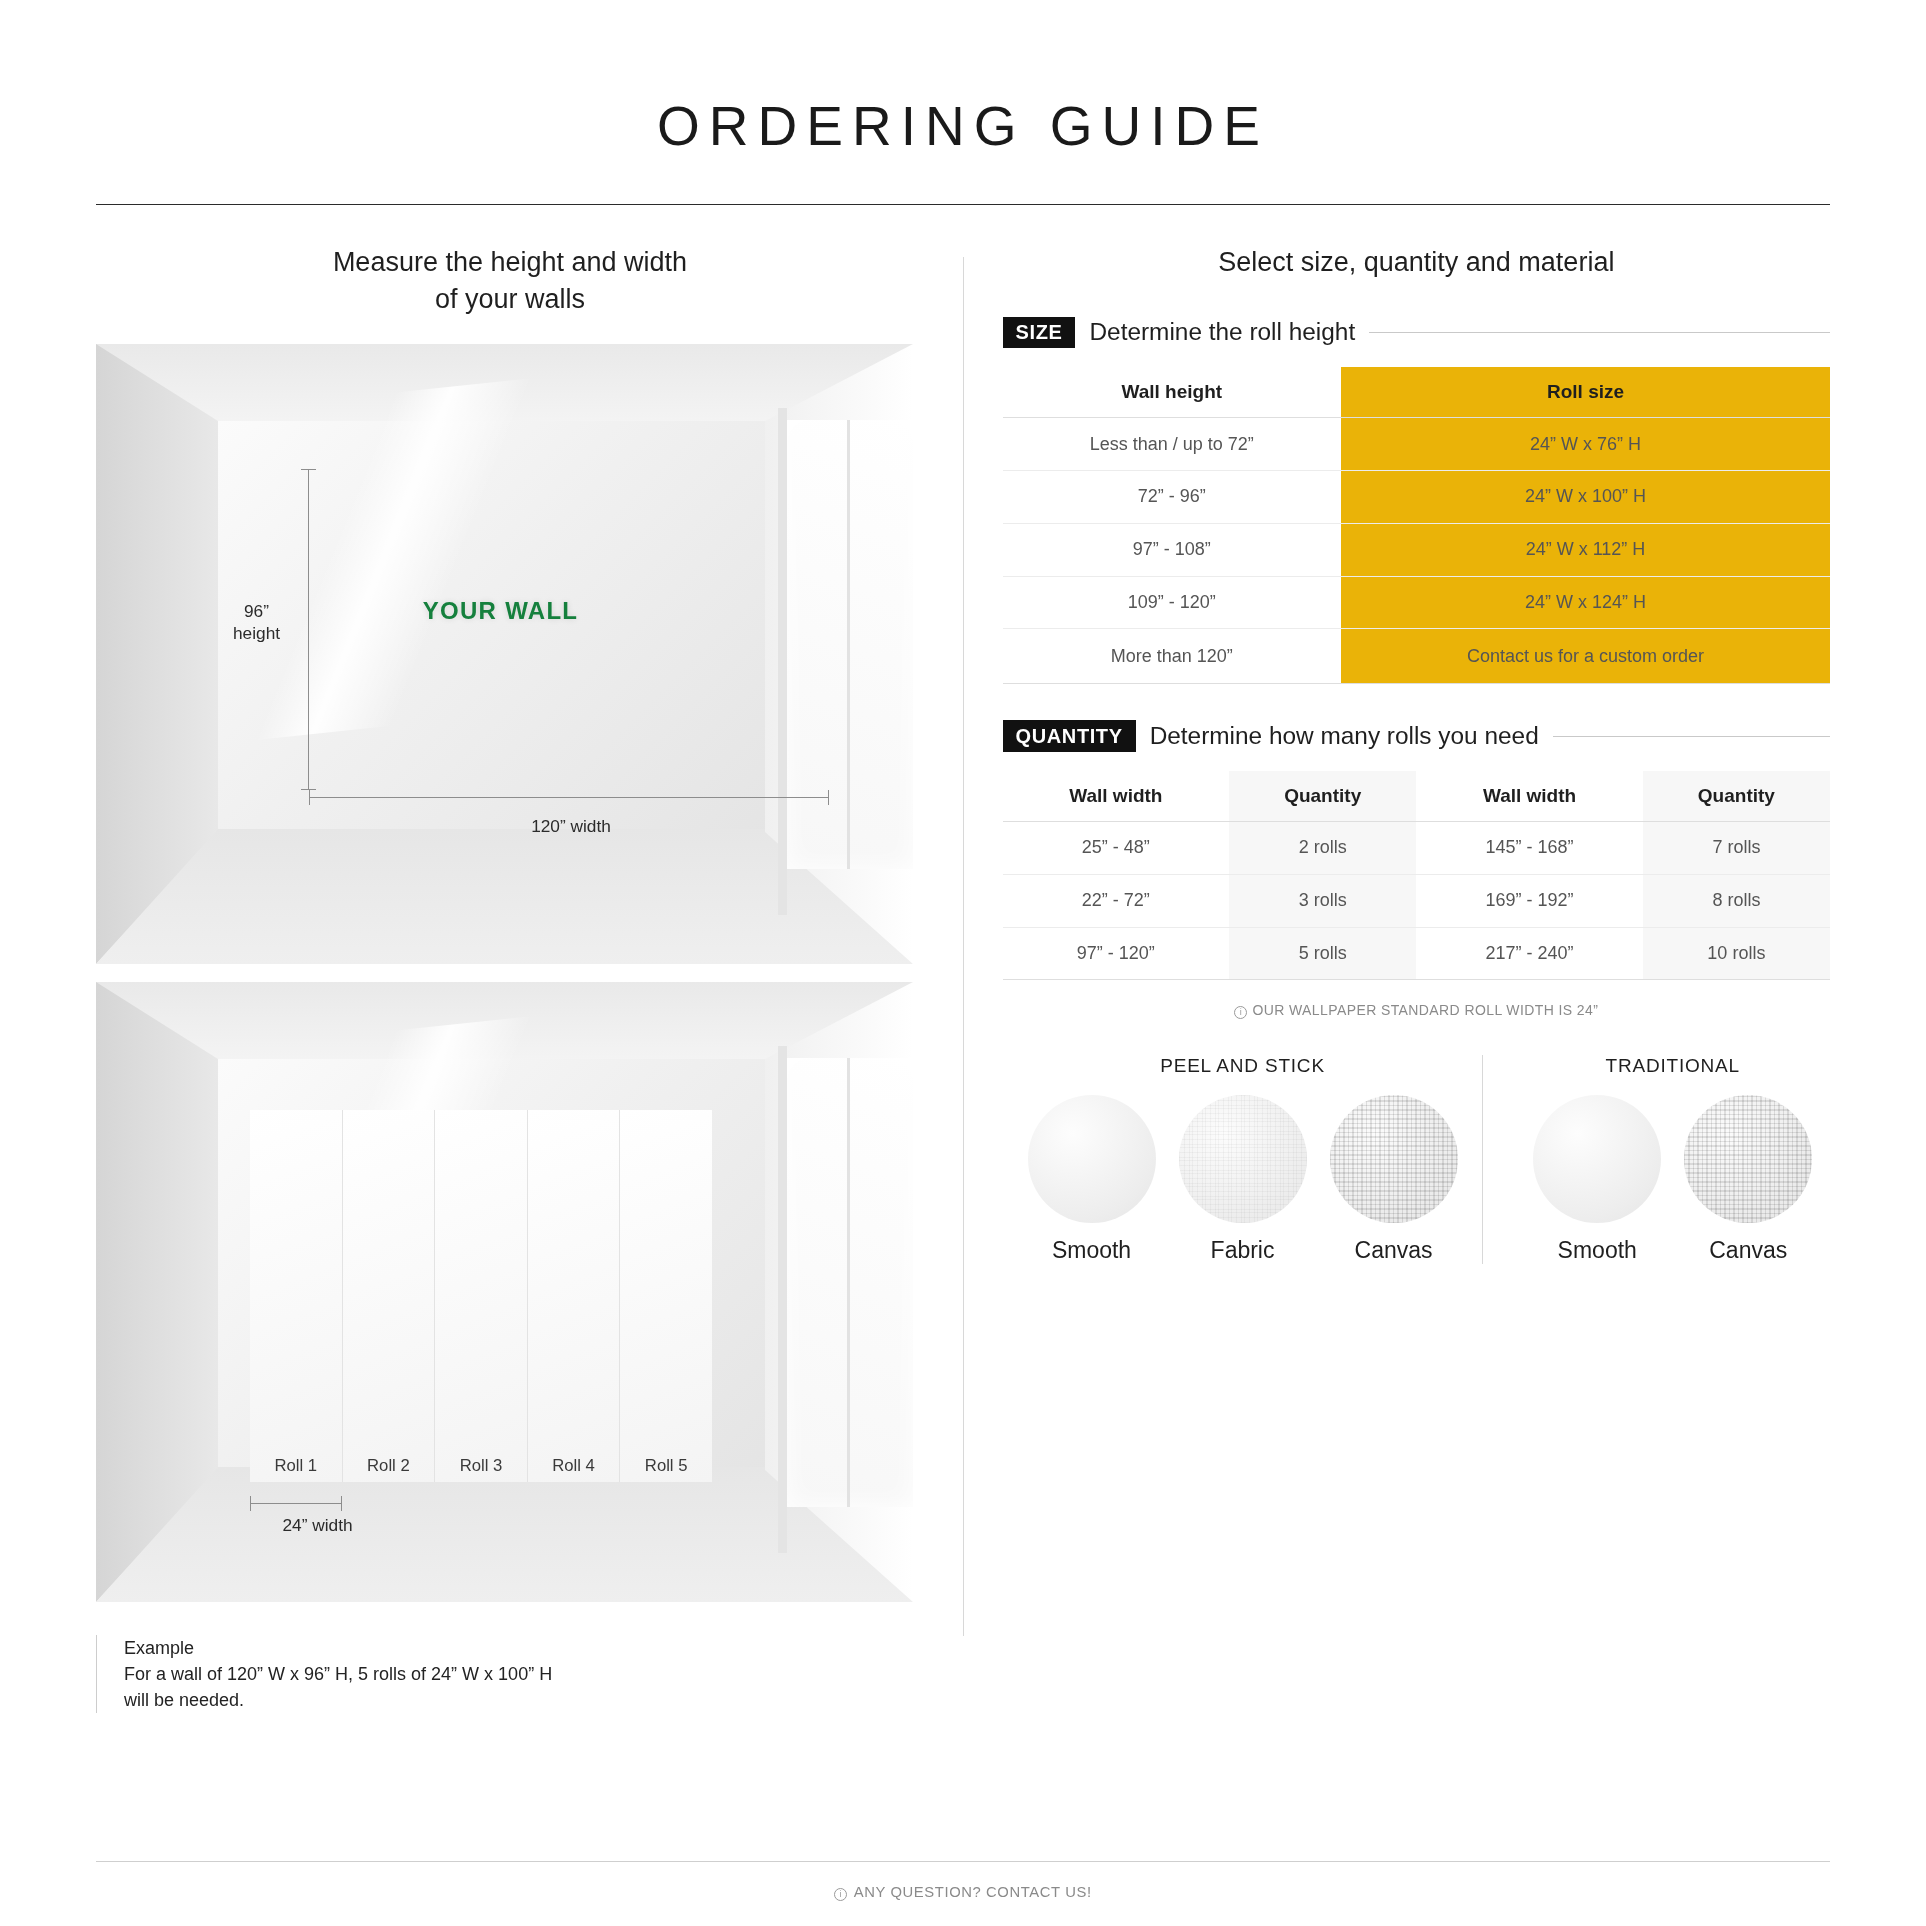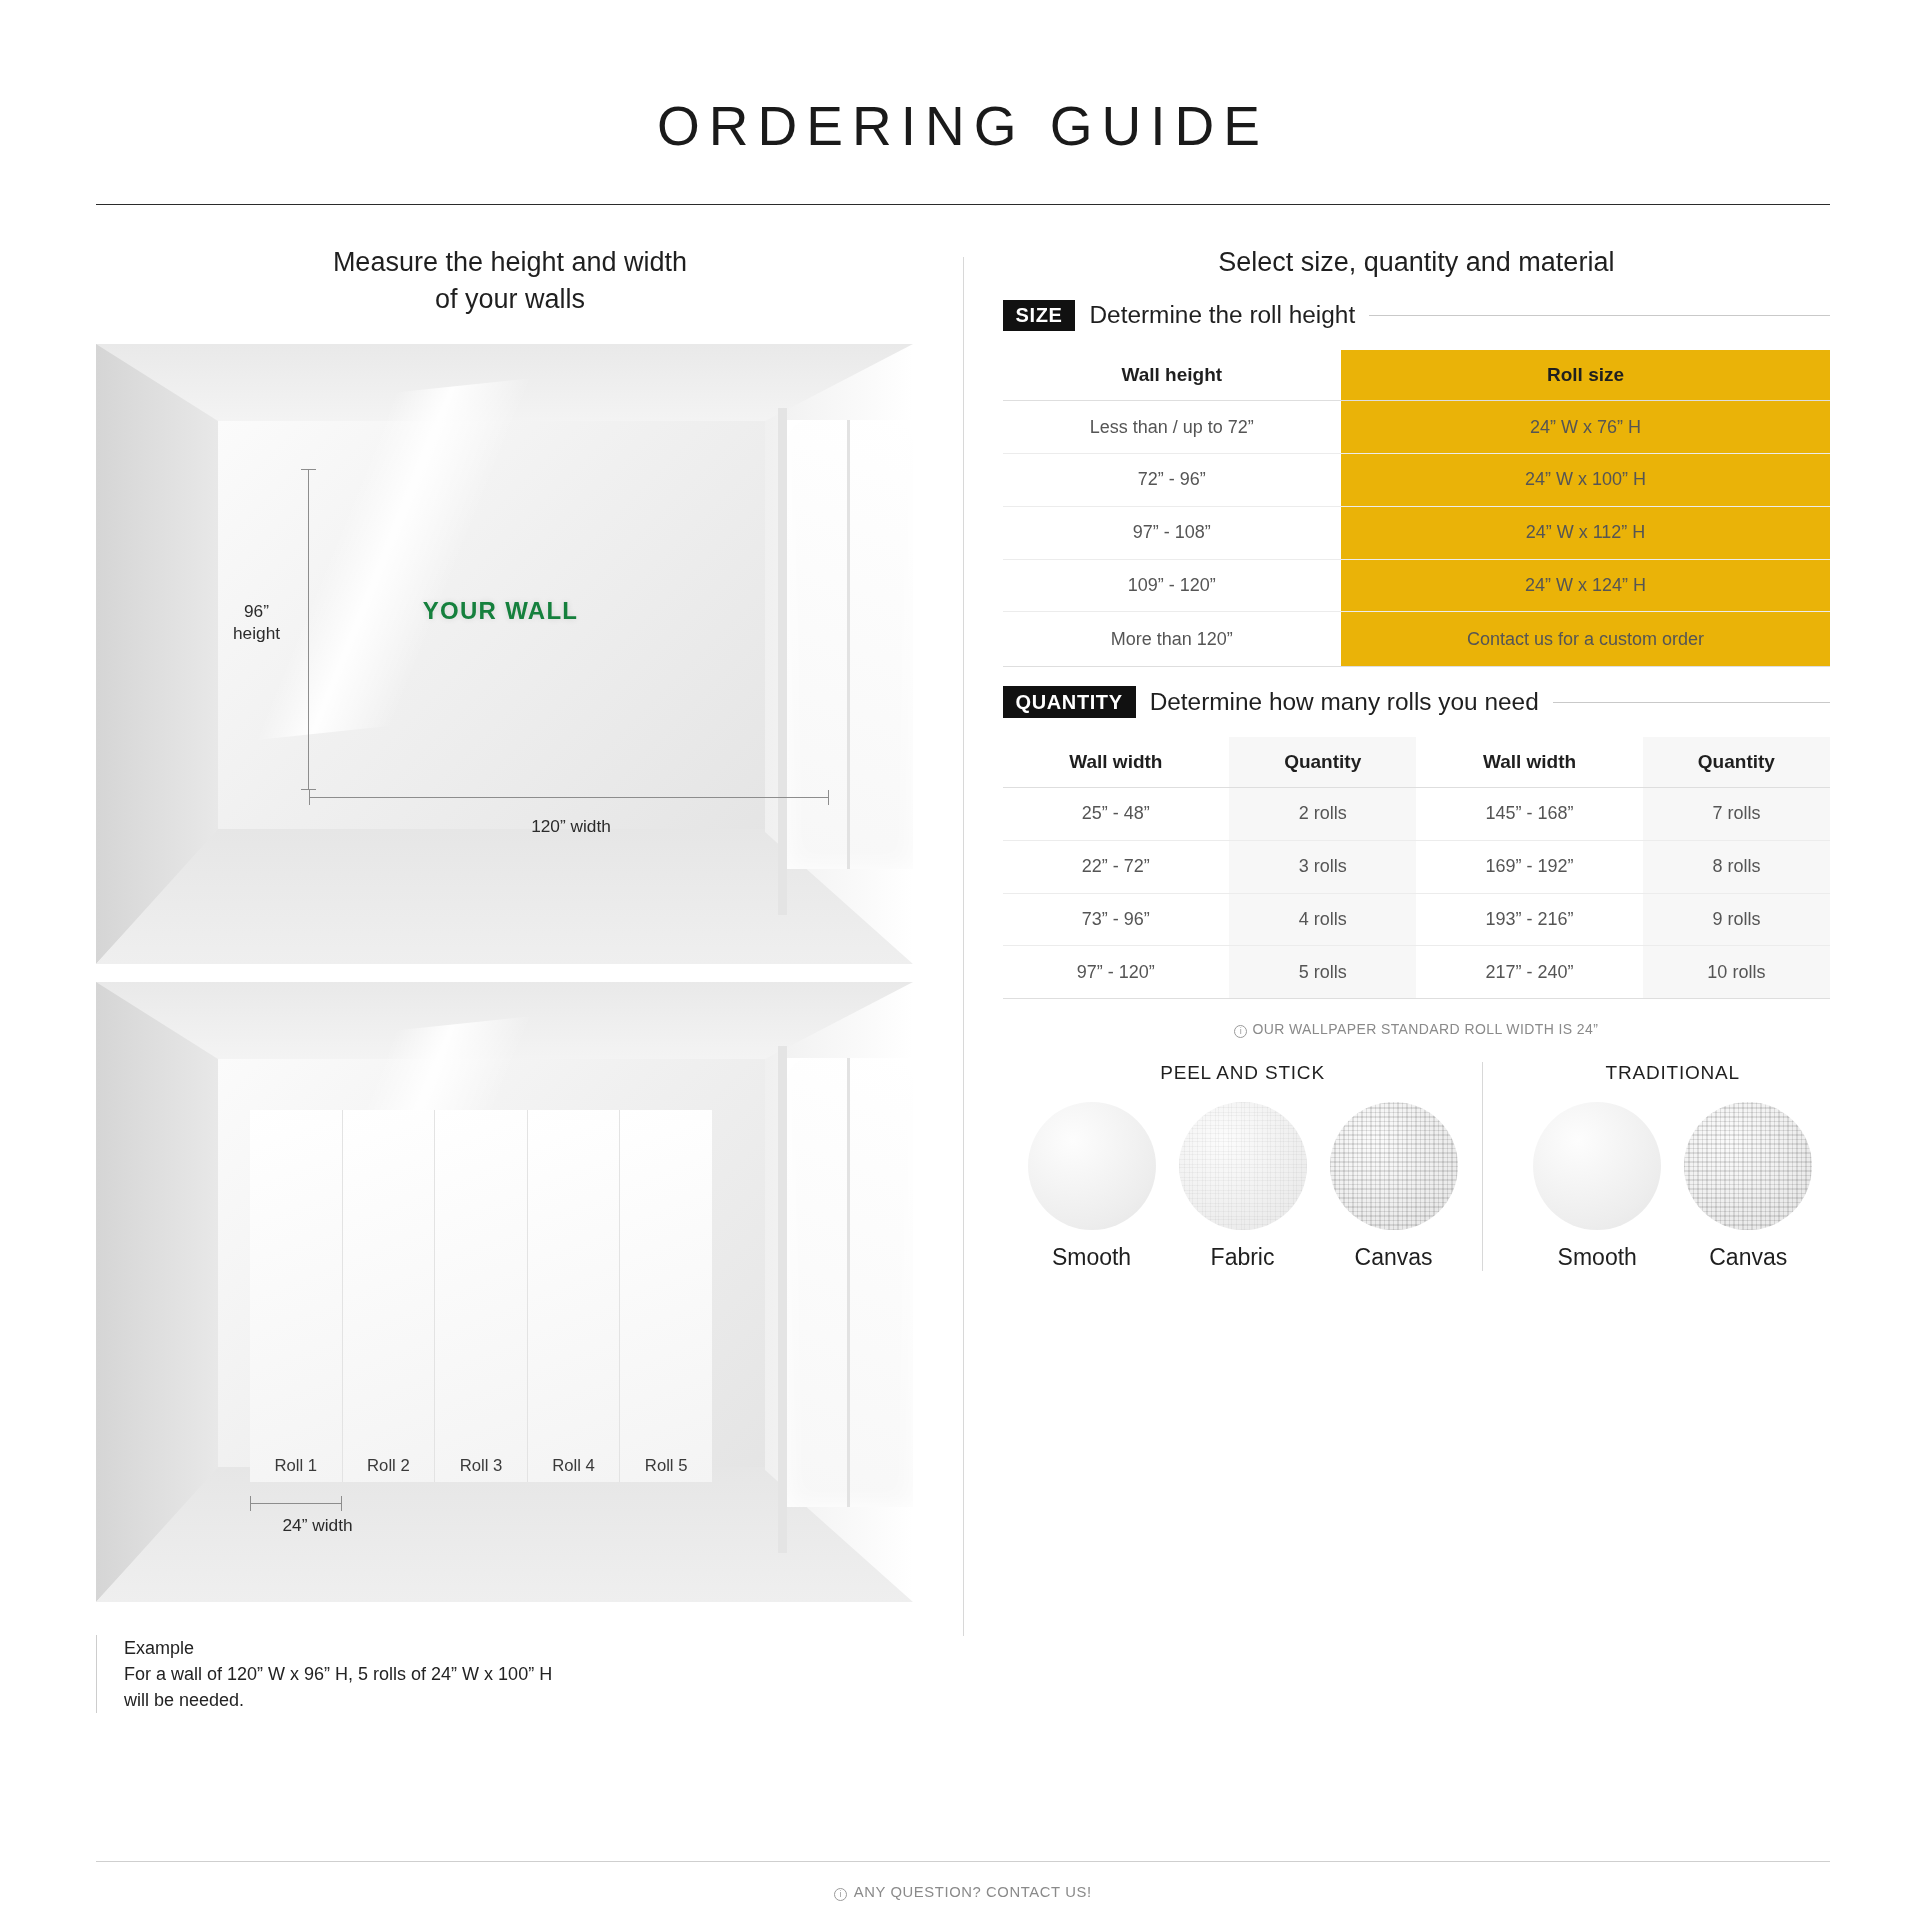--- a/index.html
+++ b/index.html
@@ -166,21 +166,21 @@
   .example {
     margin-top: 33px;
     padding-left: 27px;
     border-left: 1.3px solid #cdcdcd;
     font-size: 18px;
     line-height: 1.45;
     color: #232323;
   }
 
   
-  .section { margin-top: 19px; }
+  .section { margin-top: 36px; }
   .section-head {
     display: flex; align-items: center; position: relative;
   }
   .tag {
     background: #111111; color: #ffffff; font-size: 20px; font-weight: 700;
     letter-spacing: 0.6px; padding: 5.8px 13px 5.8px 13px; line-height: 1;
     display: inline-block;
   }
   .section-title {
     font-size: 24.4px; color: #1f1f1f; margin-left: 14px; white-space: nowrap;
@@ -401,26 +401,20 @@
               <td>25” - 48”</td>
               <td class="shade">2 rolls</td>
               <td>145” - 168”</td>
               <td class="shade">7 rolls</td>
             </tr>
             <tr>
               <td>22” - 72”</td>
               <td class="shade">3 rolls</td>
               <td>169” - 192”</td>
               <td class="shade">8 rolls</td>
-            </tr>
-            <tr>
-              <td>73” - 96”</td>
-              <td class="shade">4 rolls</td>
-              <td>193” - 216”</td>
-              <td class="shade">9 rolls</td>
             </tr>
             <tr>
               <td>97” - 120”</td>
               <td class="shade">5 rolls</td>
               <td>217” - 240”</td>
               <td class="shade">10 rolls</td>
             </tr>
           </tbody>
         </table>
         <div class="note">

